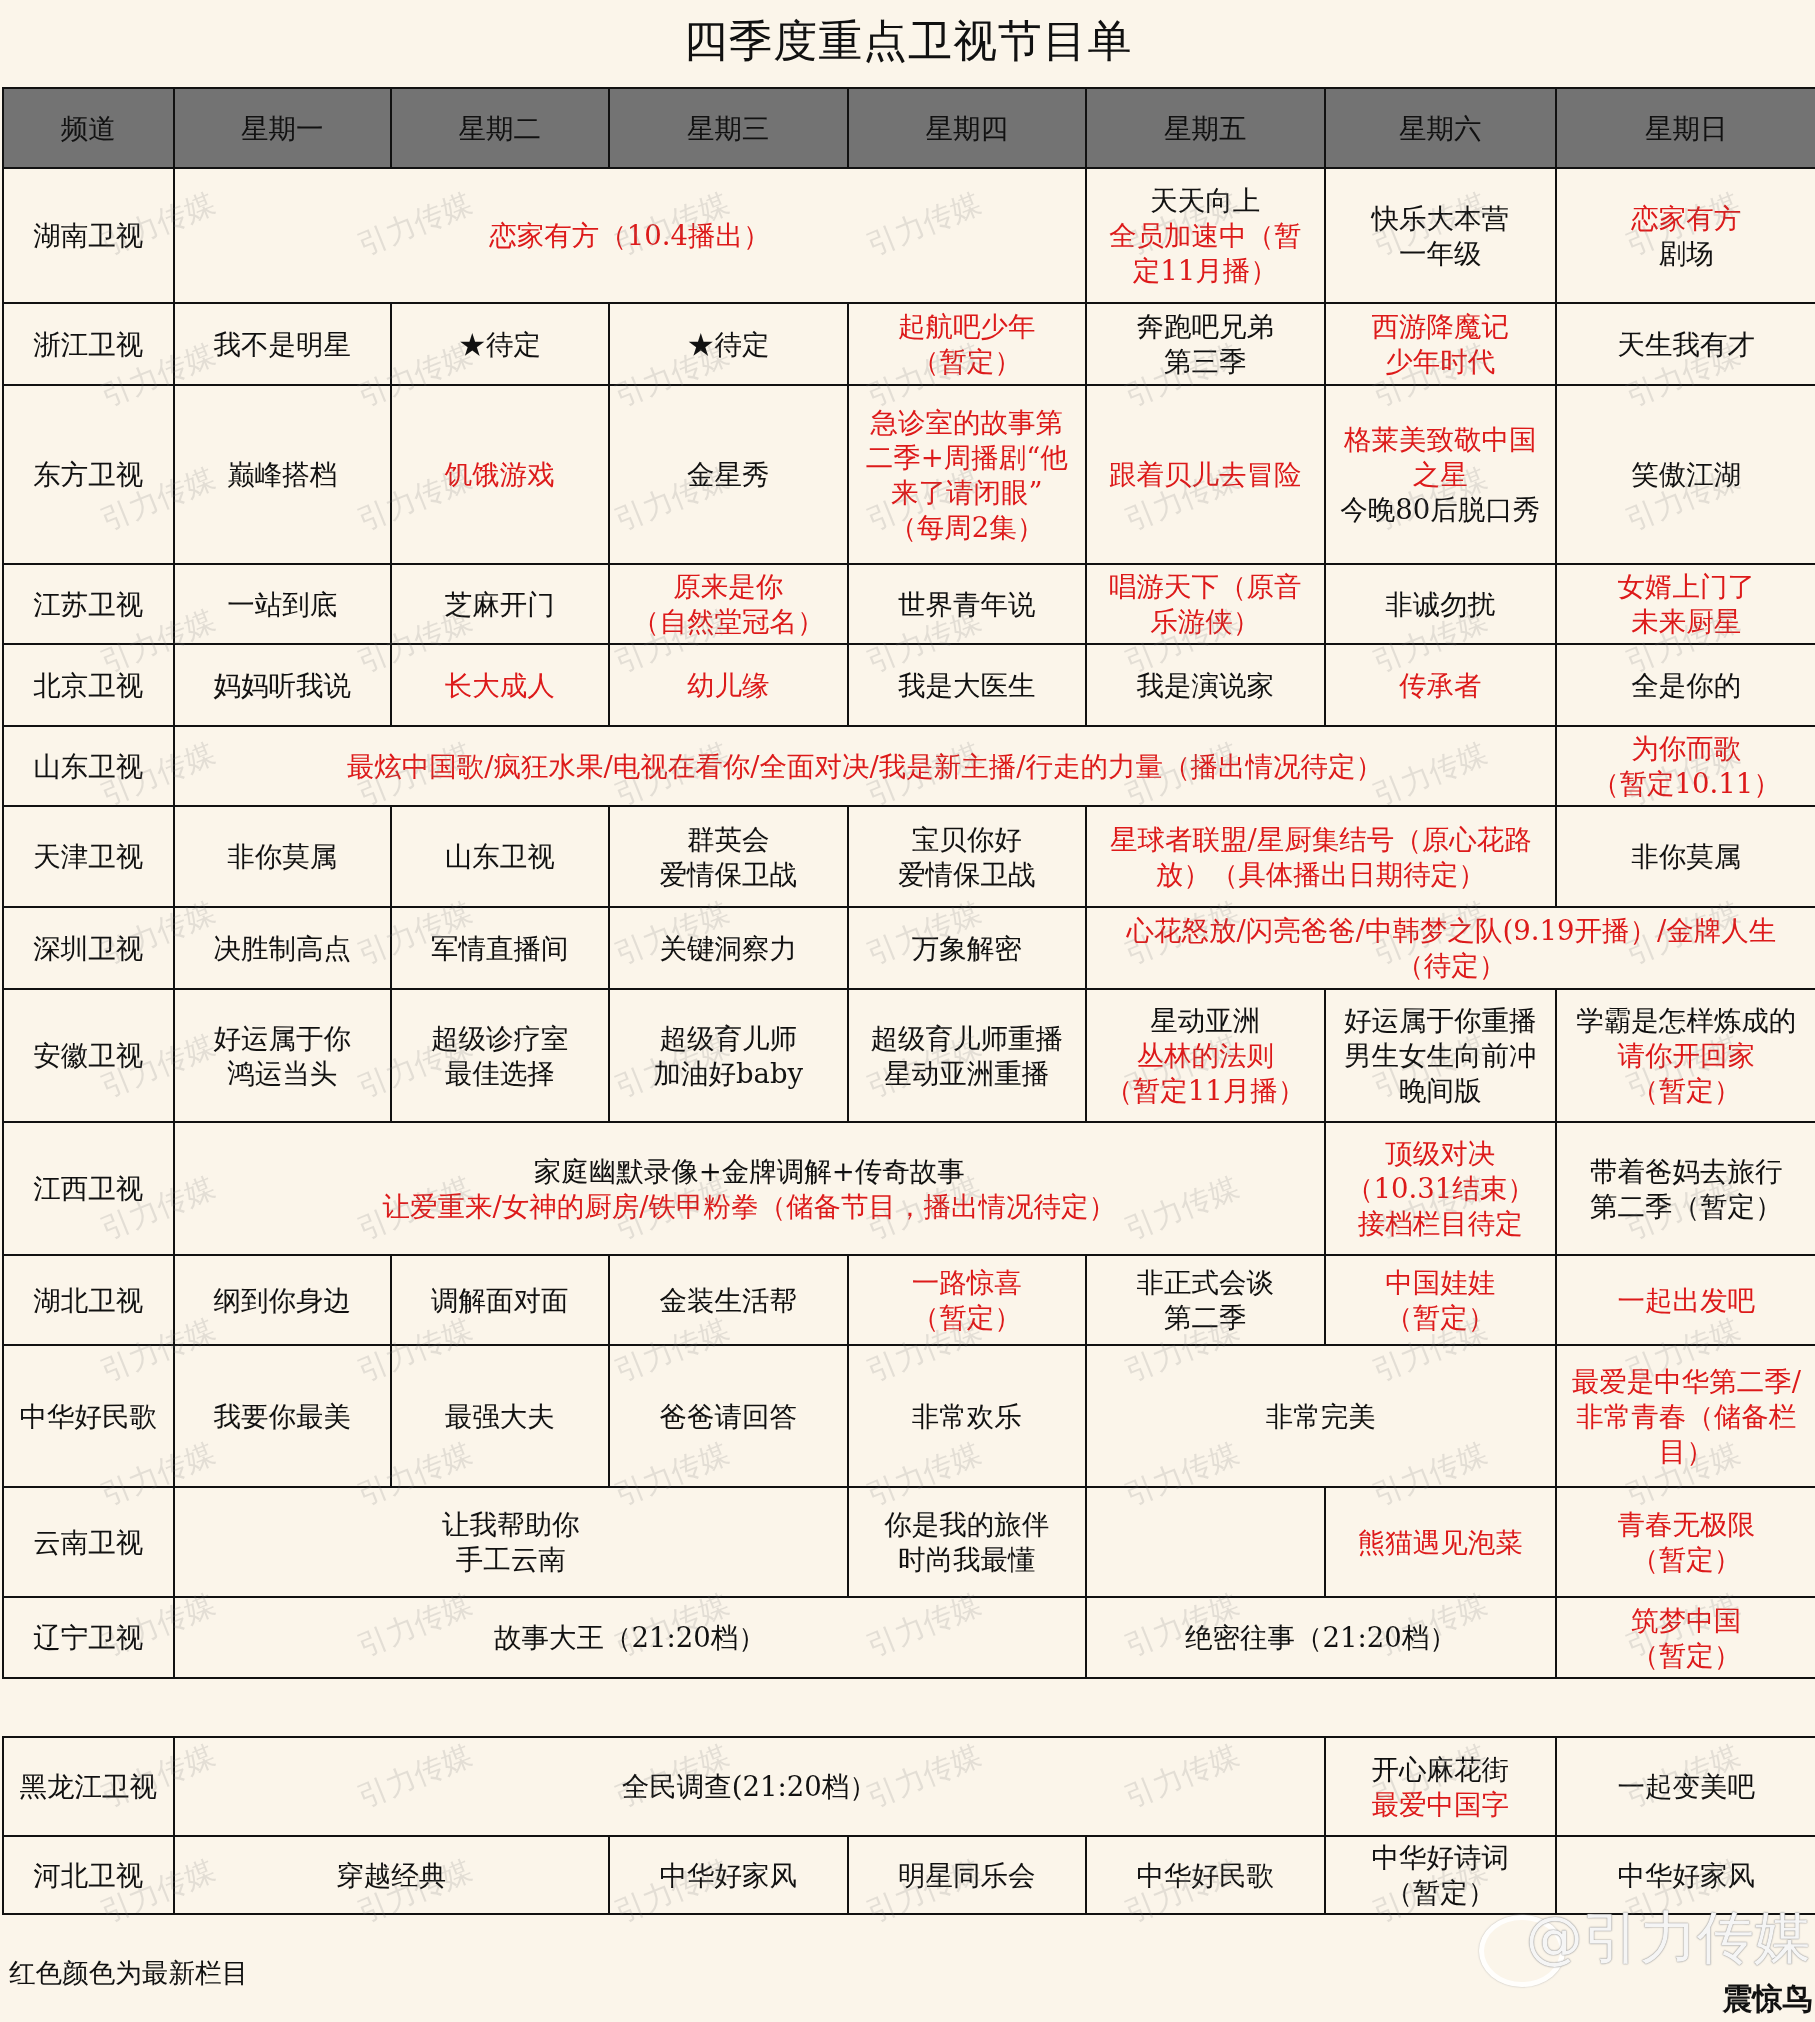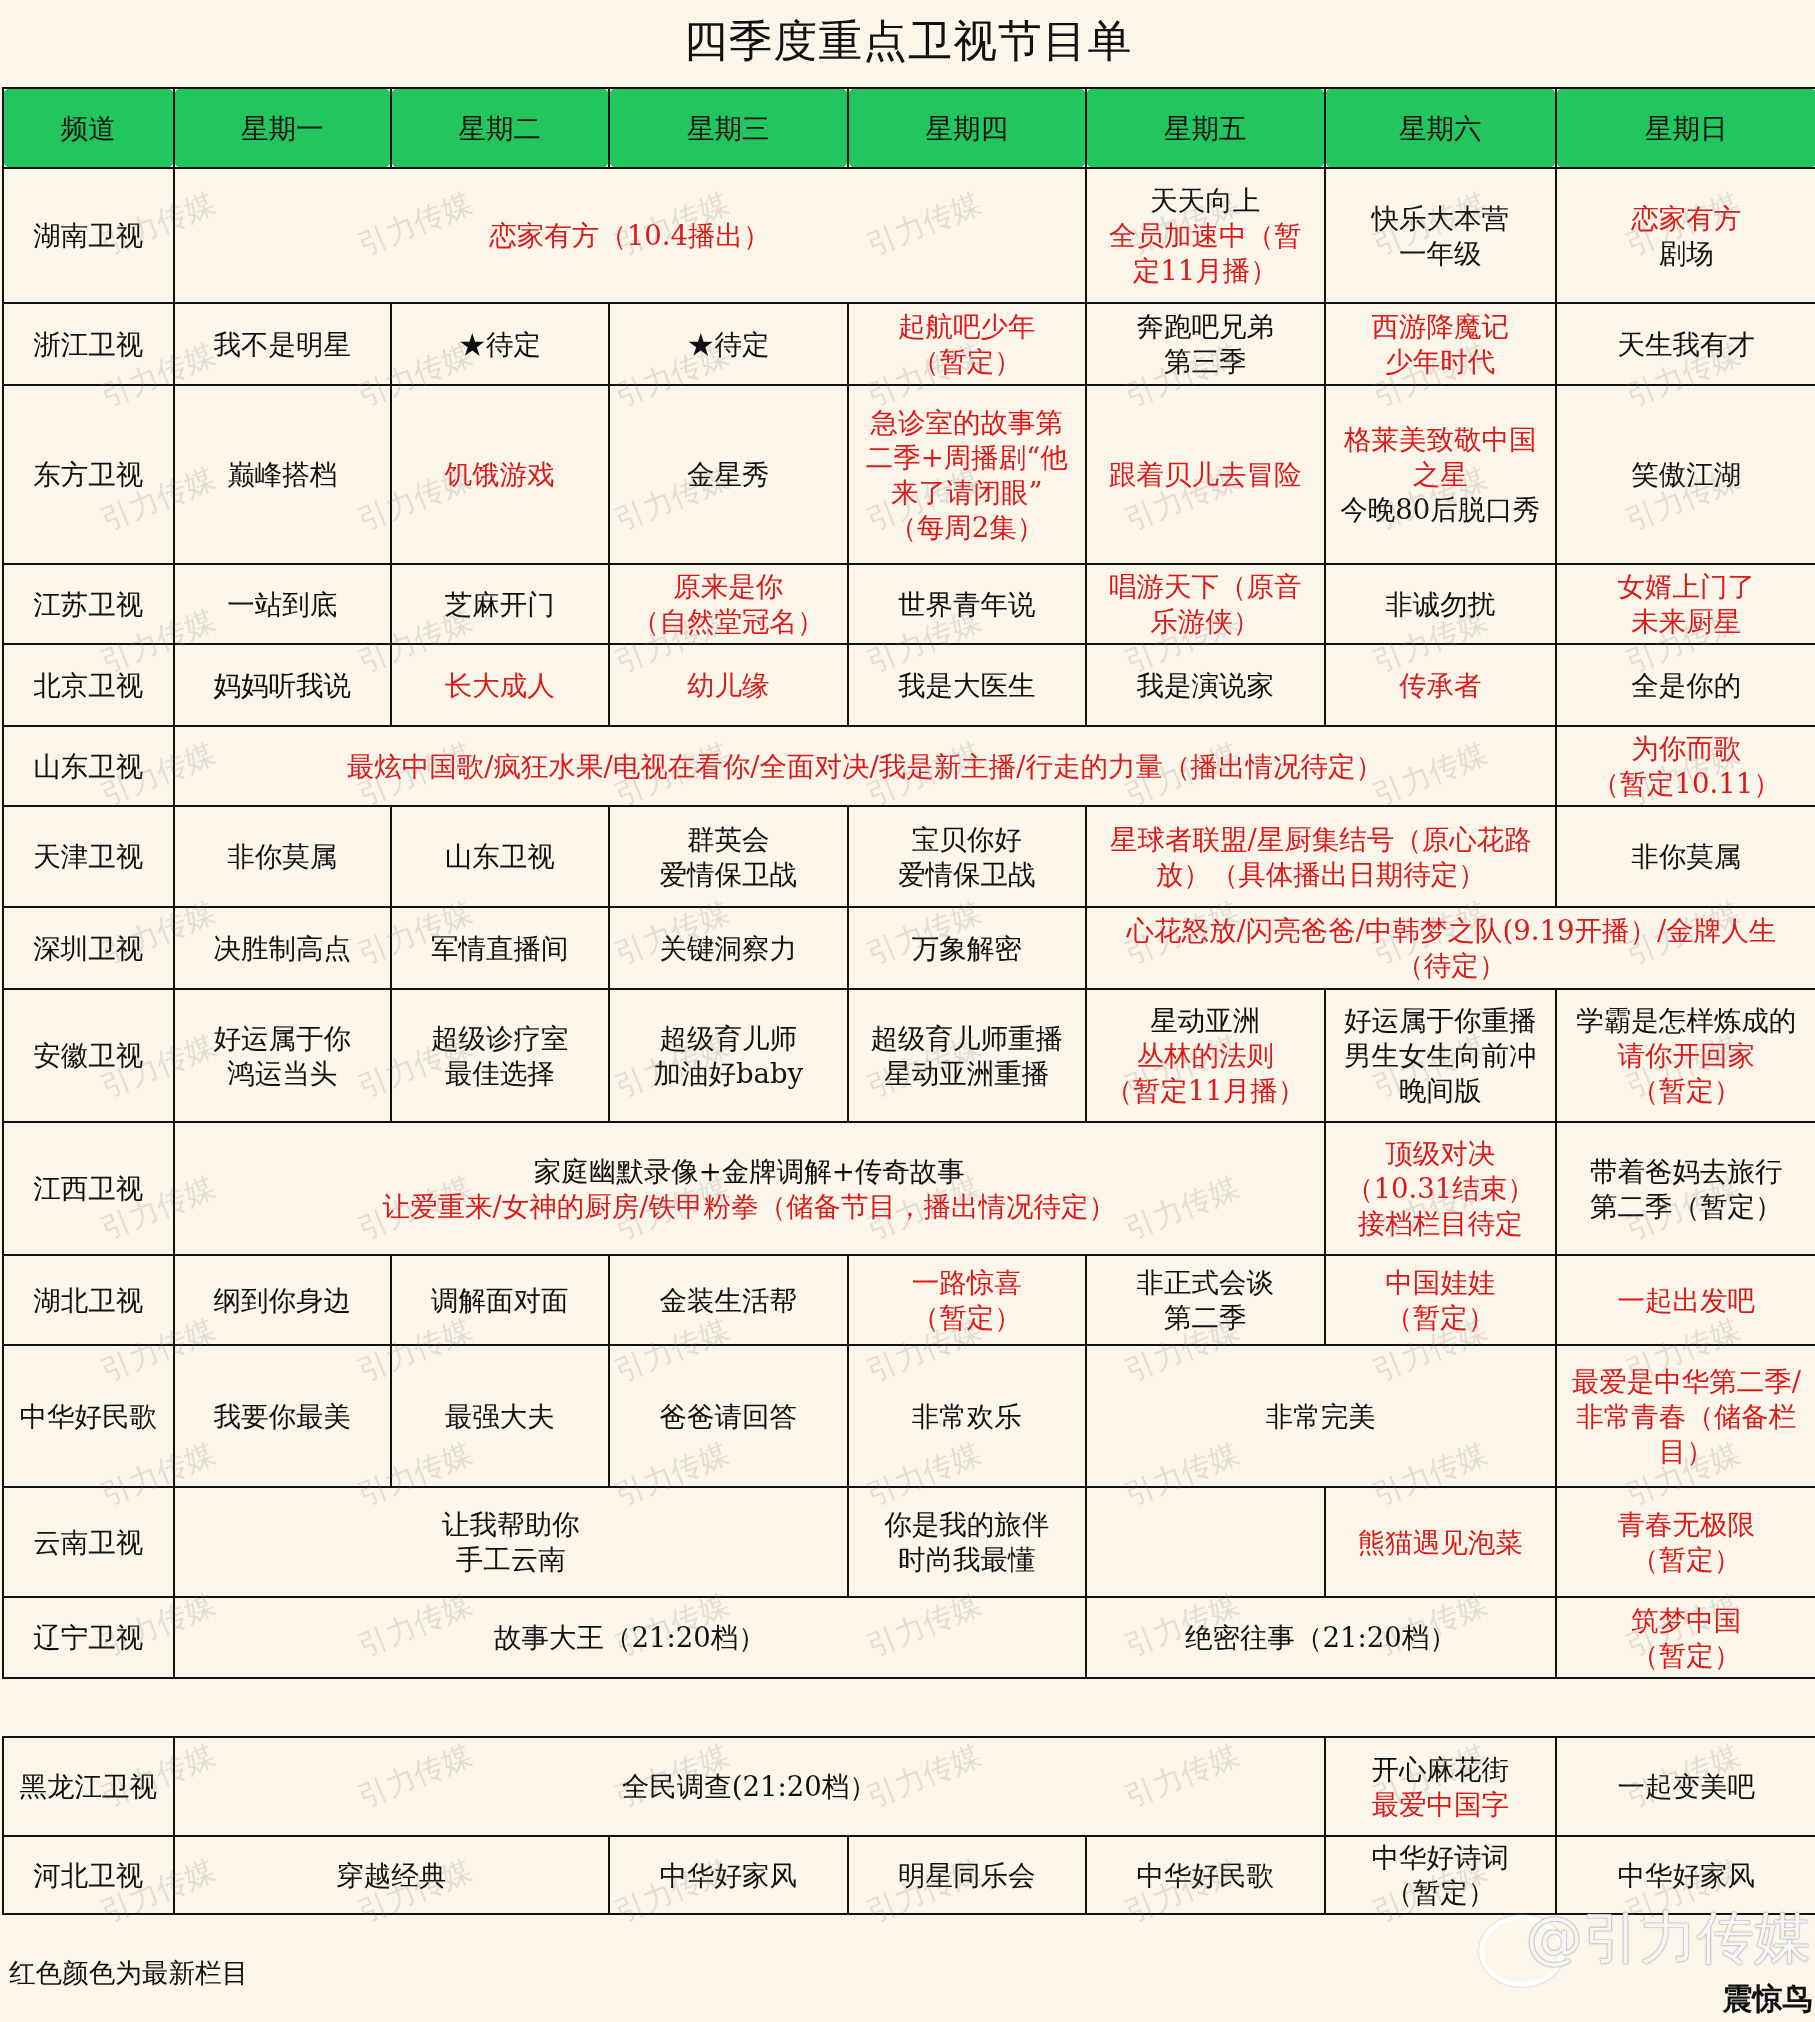--- a/index.html
+++ b/index.html
@@ -19,21 +19,21 @@
     position: absolute; left: 1.8px; border-collapse: collapse;
     table-layout: fixed; width: 1812px;
   }
   table.sched td, table.sched th {
     border: 2.7px solid #111;
     text-align: center; vertical-align: middle;
     font-size: 27.5px; line-height: 35px; font-weight: normal;
     padding: 0 3.5px;
     font-family: "DejaVu Serif", "Liberation Serif", serif;
   }
-  table.sched th { background: #22c55e; border-radius: 8px; }
+  table.sched th { background: #737373; }
   table.sched td { background: #fbf5ea; }
   .red { color: #dd1a1a; }
   .blk { color: #111; }
   .ln { display: block; }
   #t1 { top: 87px; }
   #t2 { top: 1736px; }
   .note {
     position: absolute; left: 8.9px; top: 1955px;
     font-size: 26.6px; font-family: "DejaVu Serif", "Liberation Serif", serif;
   }

